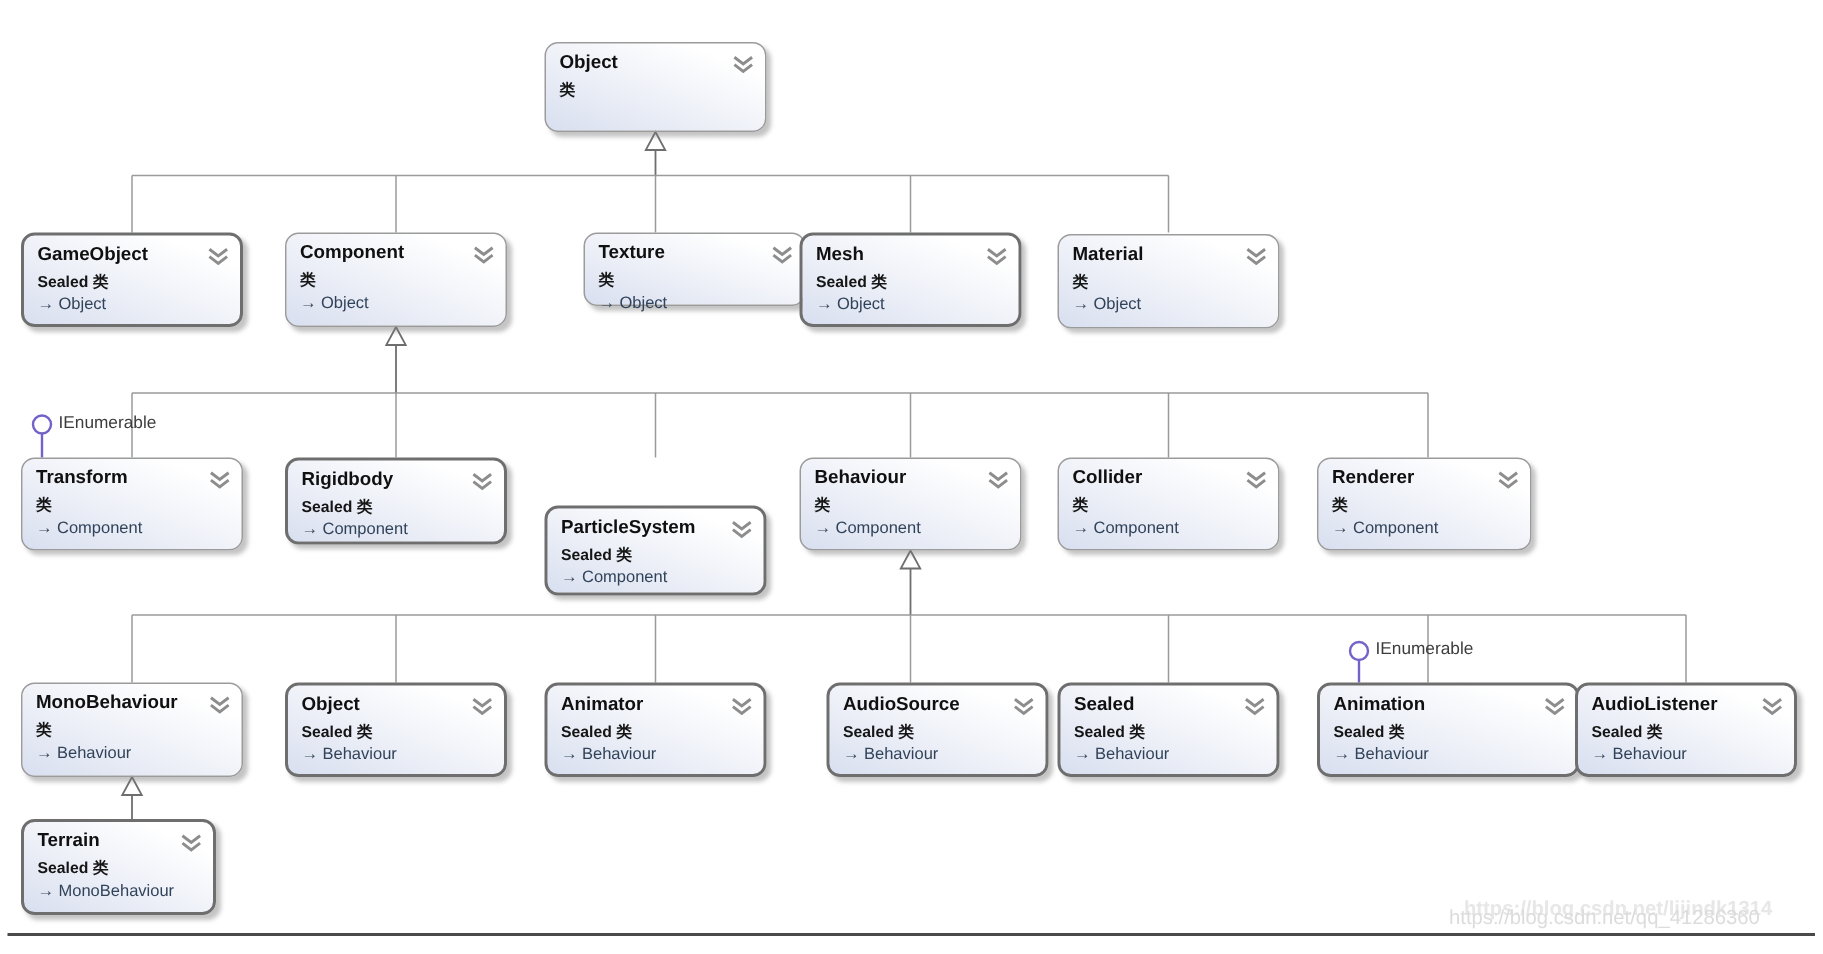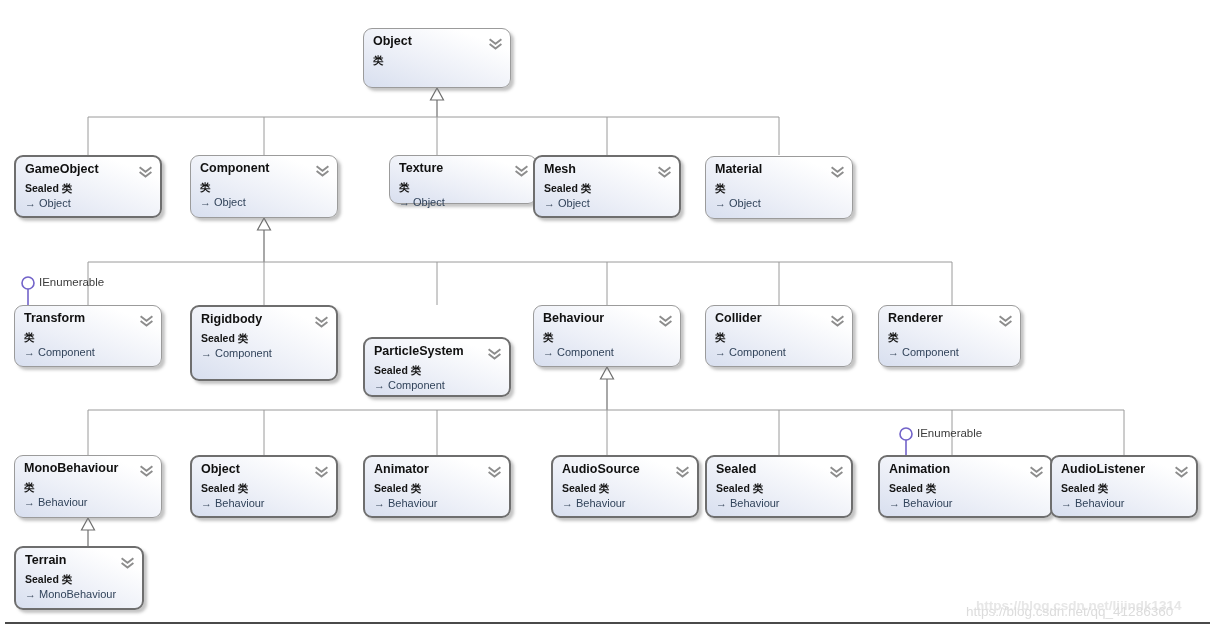--- a/index.html
+++ b/index.html
@@ -144,21 +144,21 @@
         <div class="box-title-row">
           <span class="class-title">Transform</span>
           <span class="chevron"><svg width="15" height="12" viewBox="0 0 14 11">
               <polyline points="1.5,1 7,5.2 12.5,1" fill="none" stroke="#8d8d8d" stroke-width="1.8"></polyline>
               <polyline points="1.5,5.6 7,9.8 12.5,5.6" fill="none" stroke="#8d8d8d" stroke-width="1.8"></polyline>
             </svg></span>
         </div>
         <div class="class-meta">类</div>
         <div class="class-base"><span class="base-arrow">→</span><span>Component</span></div>
       </div>
-      <div class="class-box sealed" style="left: 190px; top: 305px; width: 148px; height: 76px;">
+      <div class="class-box sealed" style="left: 190px; top: 305px; width: 148px; height: 58px;">
         <div class="box-title-row">
           <span class="class-title">Rigidbody</span>
           <span class="chevron"><svg width="15" height="12" viewBox="0 0 14 11">
               <polyline points="1.5,1 7,5.2 12.5,1" fill="none" stroke="#8d8d8d" stroke-width="1.8"></polyline>
               <polyline points="1.5,5.6 7,9.8 12.5,5.6" fill="none" stroke="#8d8d8d" stroke-width="1.8"></polyline>
             </svg></span>
         </div>
         <div class="class-meta">Sealed 类</div>
         <div class="class-base"><span class="base-arrow">→</span><span>Component</span></div>
       </div>

